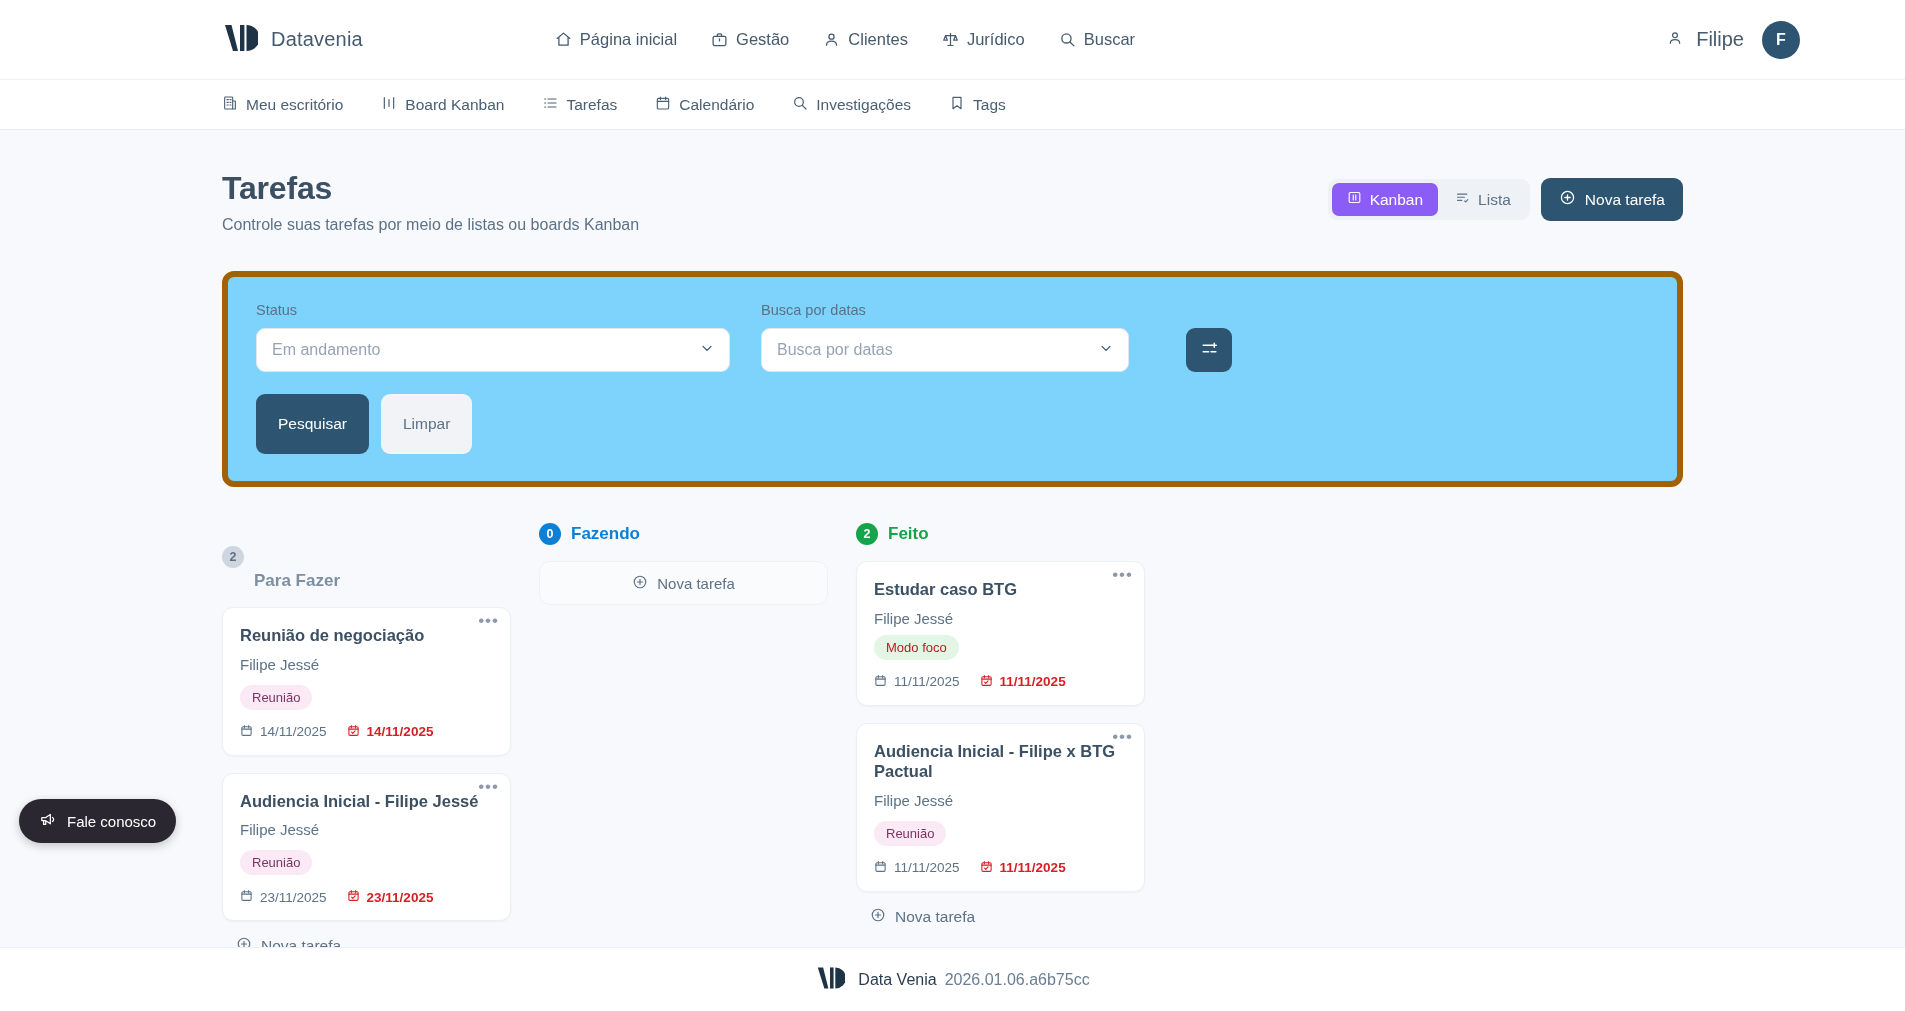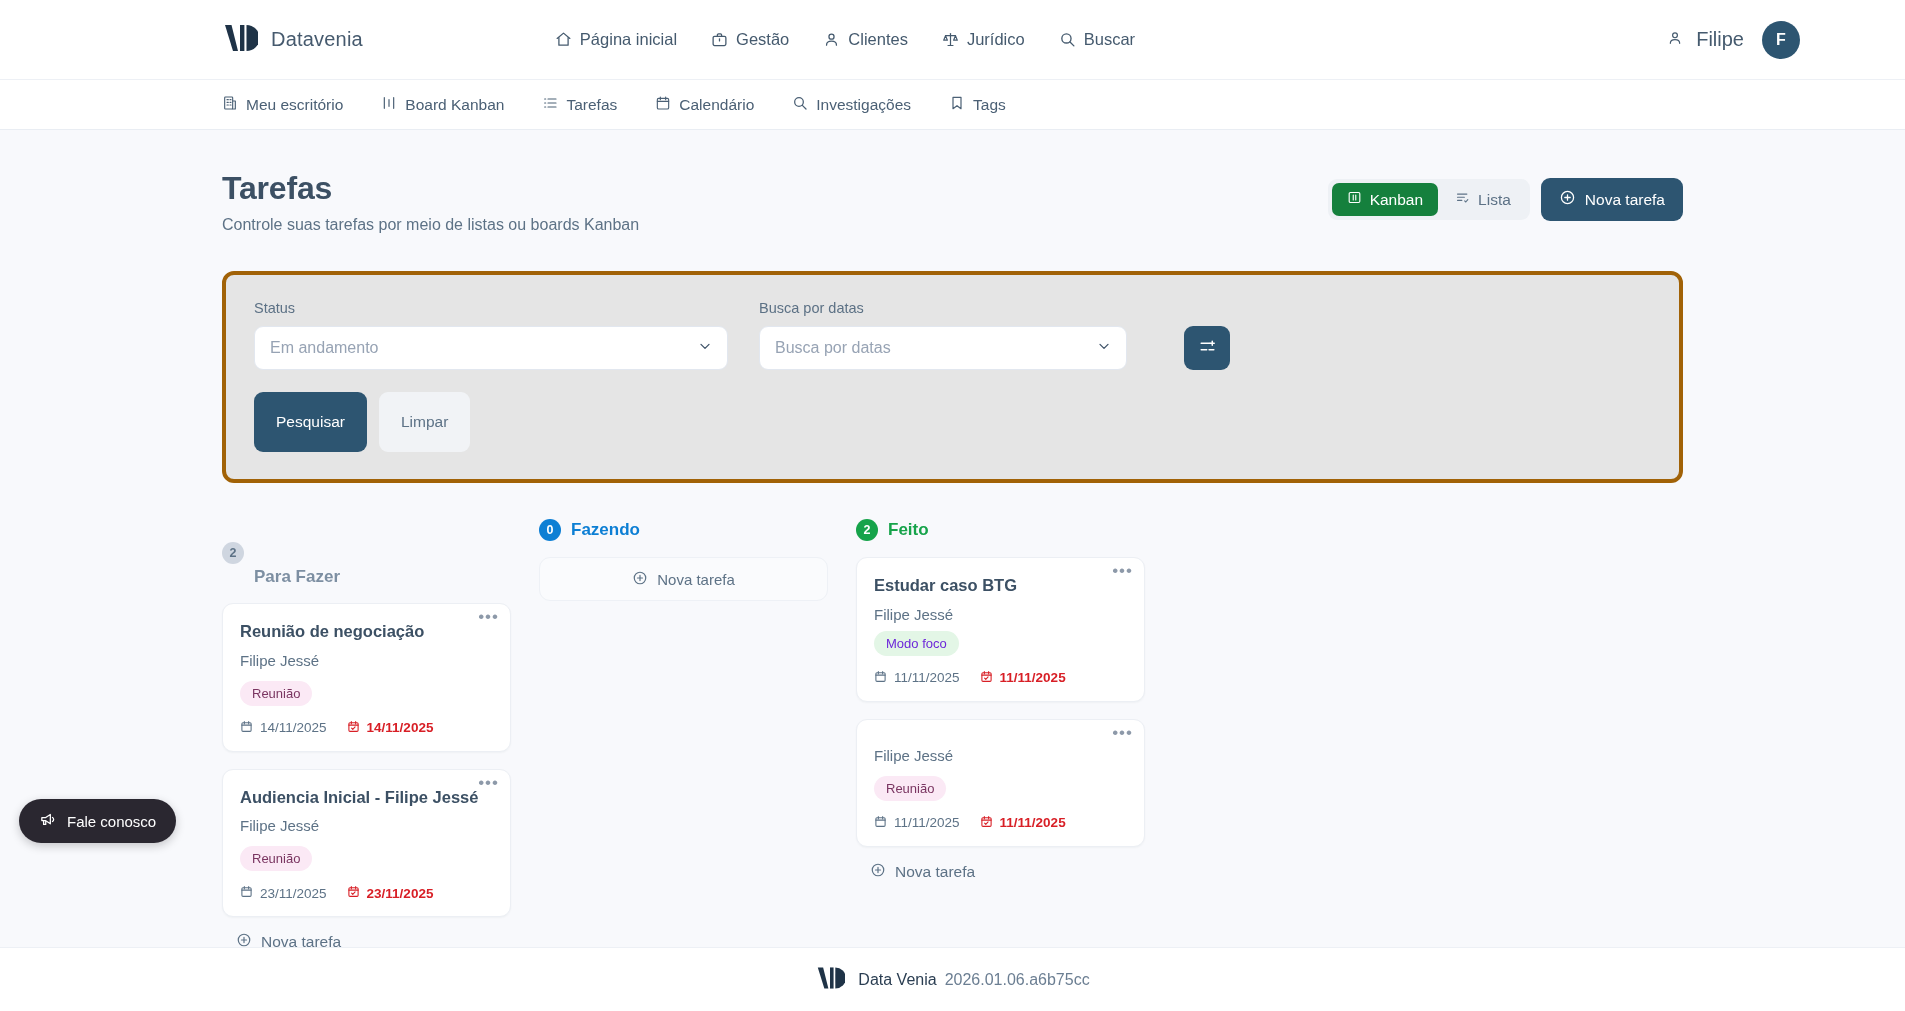--- a/index.html
+++ b/index.html
@@ -64,32 +64,32 @@
   .head-actions { margin-left: auto; display: flex; align-items: center; gap: 11px; padding-top: 8px; }
   .segmented {
     display: flex; align-items: center; background: #eef1f5;
     border-radius: 9px; padding: 4px; gap: 2px;
   }
   .seg-btn {
     display: flex; align-items: center; gap: 8px;
     font-size: 15.5px; border-radius: 7px;
     padding: 7px 15px; cursor: pointer; color: #5d7286; white-space: nowrap;
   }
-  .seg-btn.active { background: #15803d; color: #ffffff; }
+  .seg-btn.active { background: #8b5cf6; color: #ffffff; }
   .btn-primary {
     display: flex; align-items: center; gap: 9px;
     background: #2d5571; color: #ffffff; border: none;
     font-size: 15.5px; font-family: inherit;
     border-radius: 9px; padding: 11px 18px; cursor: pointer; white-space: nowrap;
   }
 
   
   .filters {
-    margin-top: 37px; background: #e5e5e5;
-    border: 4px solid #a16207; border-radius: 12px;
+    margin-top: 37px; background: #7dd3fc;
+    border: 6px solid #a16207; border-radius: 12px;
     padding: 25px 28px 27px;
   }
   .filter-row { display: flex; gap: 31px; }
   .filter-col { display: flex; flex-direction: column; }
   .filter-col.c1 { width: 474px; }
   .filter-col.c2 { width: 452px; }
   .filter-col.c3 { width: 368px; }
   .filter-label { font-size: 14.5px; color: #5c7185; margin-bottom: 10px; }
   .select {
     position: relative; height: 44px;
@@ -135,21 +135,21 @@
     position: absolute; top: 8px; right: 11px;
     font-size: 17px; line-height: 10px; color: #8d99a9; letter-spacing: 1px; cursor: pointer;
   }
   .card-title { font-size: 16.5px; font-weight: 700; color: #3c5064; line-height: 1.25; }
   .card-owner { font-size: 15px; color: #5d7286; margin-top: 10px; }
   .tag {
     display: inline-block; margin-top: 12px;
     font-size: 13px; border-radius: 999px; padding: 5px 12px;
   }
   .tag.pink { background: #fbe9f5; color: #7a3561; }
-  .tag.green { background: #e3f6e6; color: #6d28d9; margin-top: 8px; }
+  .tag.green { background: #e3f6e6; color: #b91c1c; margin-top: 8px; }
   .card-dates { display: flex; align-items: center; gap: 20px; margin-top: 14px; }
   .date { display: flex; align-items: center; gap: 7px; font-size: 13.5px; }
   .date.muted { color: #5d7286; }
   .date.due { color: #d81f26; font-weight: 700; }
 
   .dropzone {
     background: #fafbfd; border: 1px solid #eef1f6; border-radius: 11px;
     height: 44px; display: flex; align-items: center; justify-content: center;
     gap: 9px; font-size: 15px; color: #5d7286; cursor: pointer;
   }
@@ -525,20 +525,21 @@
                     <path d="M8.5 15l2.2 2.2 4.2-4.4"></path>
                   </svg>
               </span>
               <span>11/11/2025</span>
             </span>
           </div>
         </div>
 
         <div class="card">
           <div class="card-menu">•••</div>
+          <div class="card-title">Audiencia Inicial - Filipe x BTG Pactual</div>
           <div class="card-owner">Filipe Jessé</div>
           <span class="tag pink">Reunião</span>
           <div class="card-dates">
             <span class="date muted">
               <span>
                 <svg width="13" height="13" viewBox="0 0 24 24" fill="none" stroke="#5d7286" stroke-width="2" stroke-linecap="round">
                     <rect x="3.5" y="5" width="17" height="16" rx="2"></rect>
                     <path d="M3.5 9.5h17M8 3v4M16 3v4"></path>
                   </svg>
               </span>

